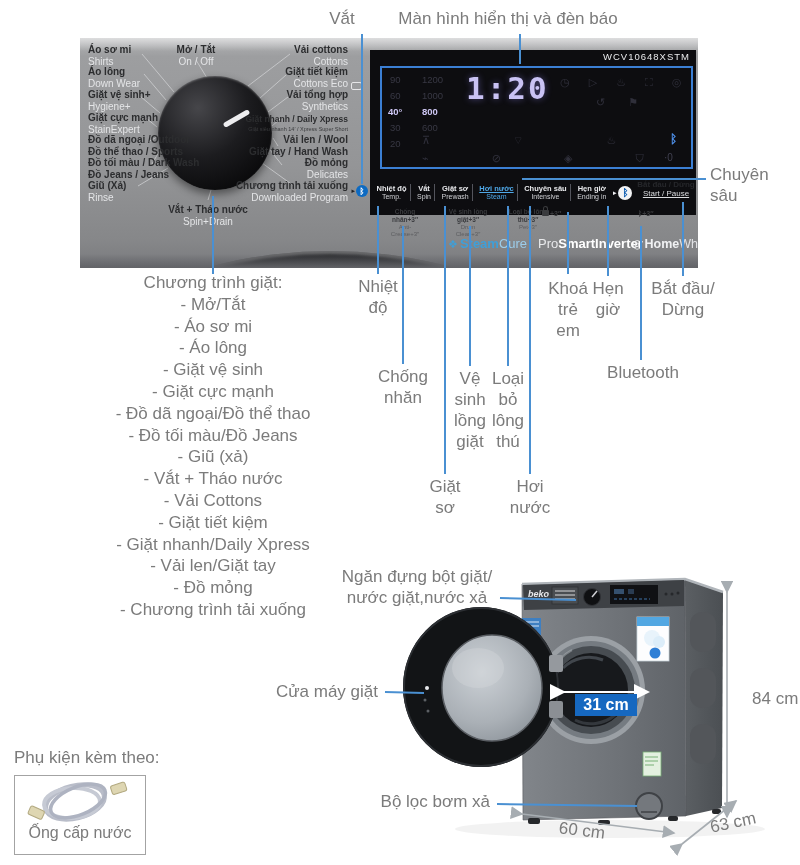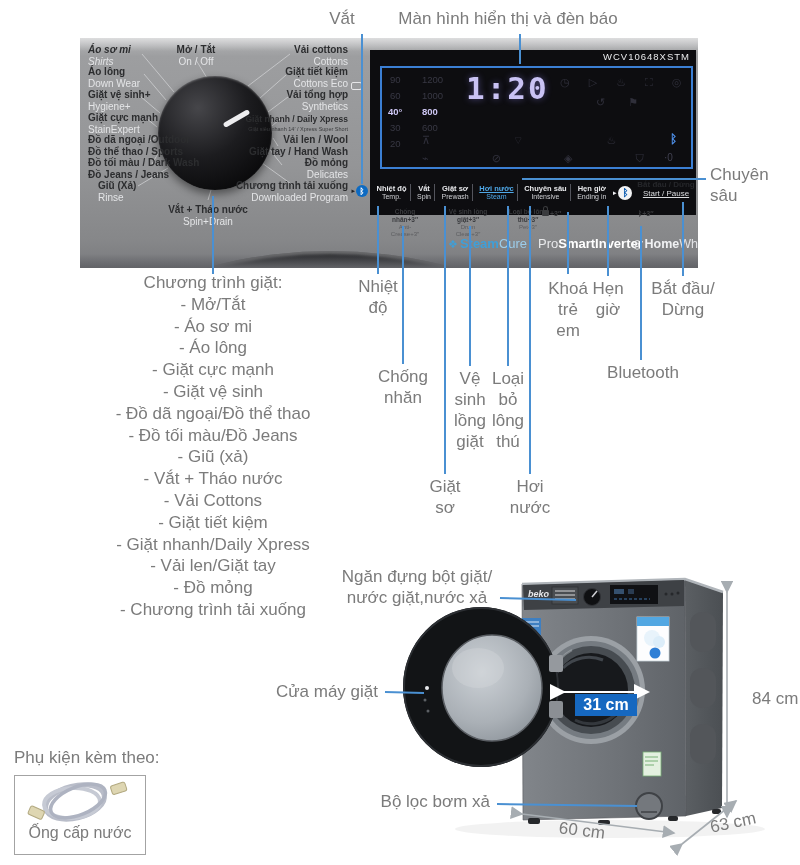--- a/index.html
+++ b/index.html
@@ -130,21 +130,21 @@
 
   <div class="dlab c" style="left:60px;top:6px;width:112px;text-align:center;">
     <span class="vn">Mở / Tắt</span>
     <span class="en">On / Off</span>
   </div>
   <div class="dlab" style="left:58px;top:166px;width:140px;text-align:center;">
     <span class="vn">Vắt + Tháo nước</span>
     <span class="en">Spin+Drain</span>
   </div>
 
-  <div class="dlab" style="left:8px;top:6px;font-style:italic;">
+  <div class="dlab" style="left:8px;top:6px;">
       <span class="vn">Áo sơ mi</span>
       <span class="en">Shirts</span>
     </div>
   <div class="dlab" style="left:8px;top:28px;">
       <span class="vn">Áo lông</span>
       <span class="en">Down Wear</span>
     </div>
   <div class="dlab" style="left:8px;top:51px;">
       <span class="vn">Giặt vệ sinh+</span>
       <span class="en">Hygiene+</span>
@@ -154,21 +154,21 @@
       <span class="en">StainExpert</span>
     </div>
   <div class="dlab dual" style="left:8px;top:96px;">
       <span class="vn">Đồ dã ngoại /Outdoor</span>
       <span class="en">Đồ thể thao / Sports</span>
     </div>
   <div class="dlab dual" style="left:8px;top:119px;">
       <span class="vn">Đồ tối màu / Dark Wash</span>
       <span class="en">Đồ Jeans / Jeans</span>
     </div>
-  <div class="dlab" style="left:8px;top:142px;margin-left:10px;">
+  <div class="dlab" style="left:8px;top:142px;">
       <span class="vn">Giũ (Xả)</span>
       <span class="en">Rinse</span>
     </div>
 
   <div class="dlab r" style="right:350px;top:6px;width:130px;left:auto;">
       <span class="vn">Vải cottons</span>
       <span class="en">Cottons</span>
     </div>
   <div class="dlab r" style="right:350px;top:28px;width:130px;left:auto;">
       <span class="vn">Giặt tiết kiệm</span>
@@ -409,22 +409,22 @@
 <div class="lbl c" style="left:545px;top:278px;width:46px;">Khoá trẻ em</div>
 <div class="lbl c" style="left:588px;top:278px;width:40px;">Hẹn giờ</div>
 <div class="lbl c" style="left:605px;top:362px;width:76px;">Bluetooth</div>
 <div class="lbl c" style="left:648px;top:278px;width:70px;">Bắt đầu/ Dừng</div>
 
 <div class="plist">
   <div>Chương trình giặt:</div>
   <div>- Mở/Tắt</div>
   <div>- Áo sơ mi</div>
   <div>- Áo lông</div>
+  <div>- Giặt vệ sinh</div>
   <div>- Giặt cực mạnh</div>
-  <div>- Giặt vệ sinh</div>
   <div>- Đồ dã ngoại/Đồ thể thao</div>
   <div>- Đồ tối màu/Đồ Jeans</div>
   <div>- Giũ (xả)</div>
   <div>- Vắt + Tháo nước</div>
   <div>- Vải Cottons</div>
   <div>- Giặt tiết kiệm</div>
   <div>- Giặt nhanh/Daily Xpress</div>
   <div>- Vải len/Giặt tay</div>
   <div>- Đồ mỏng</div>
   <div>- Chương trình tải xuống</div>

